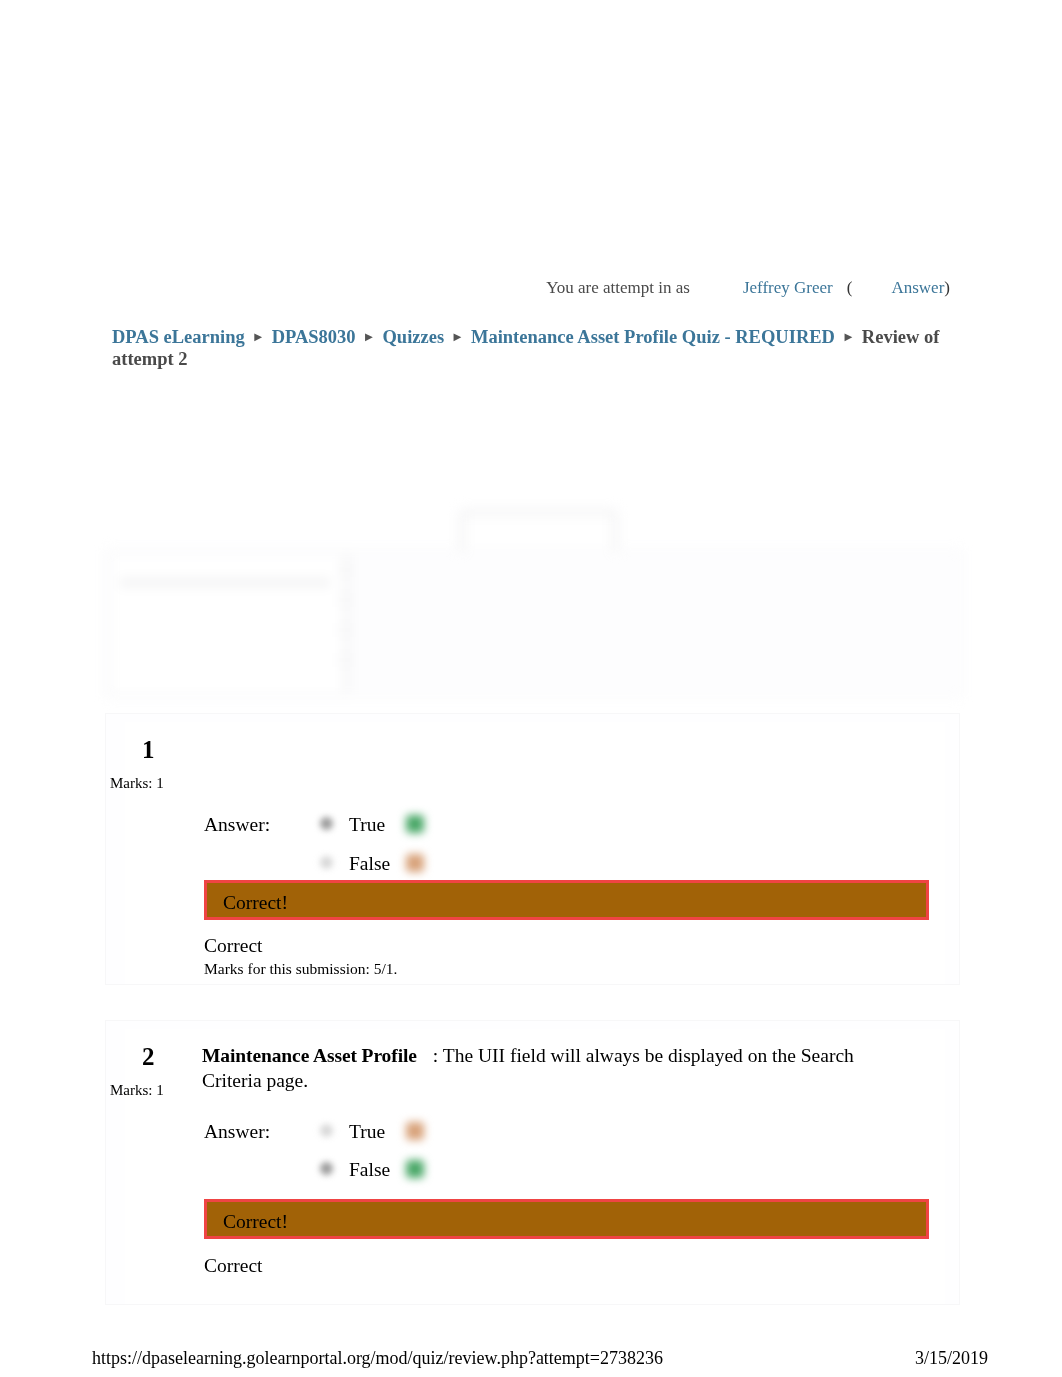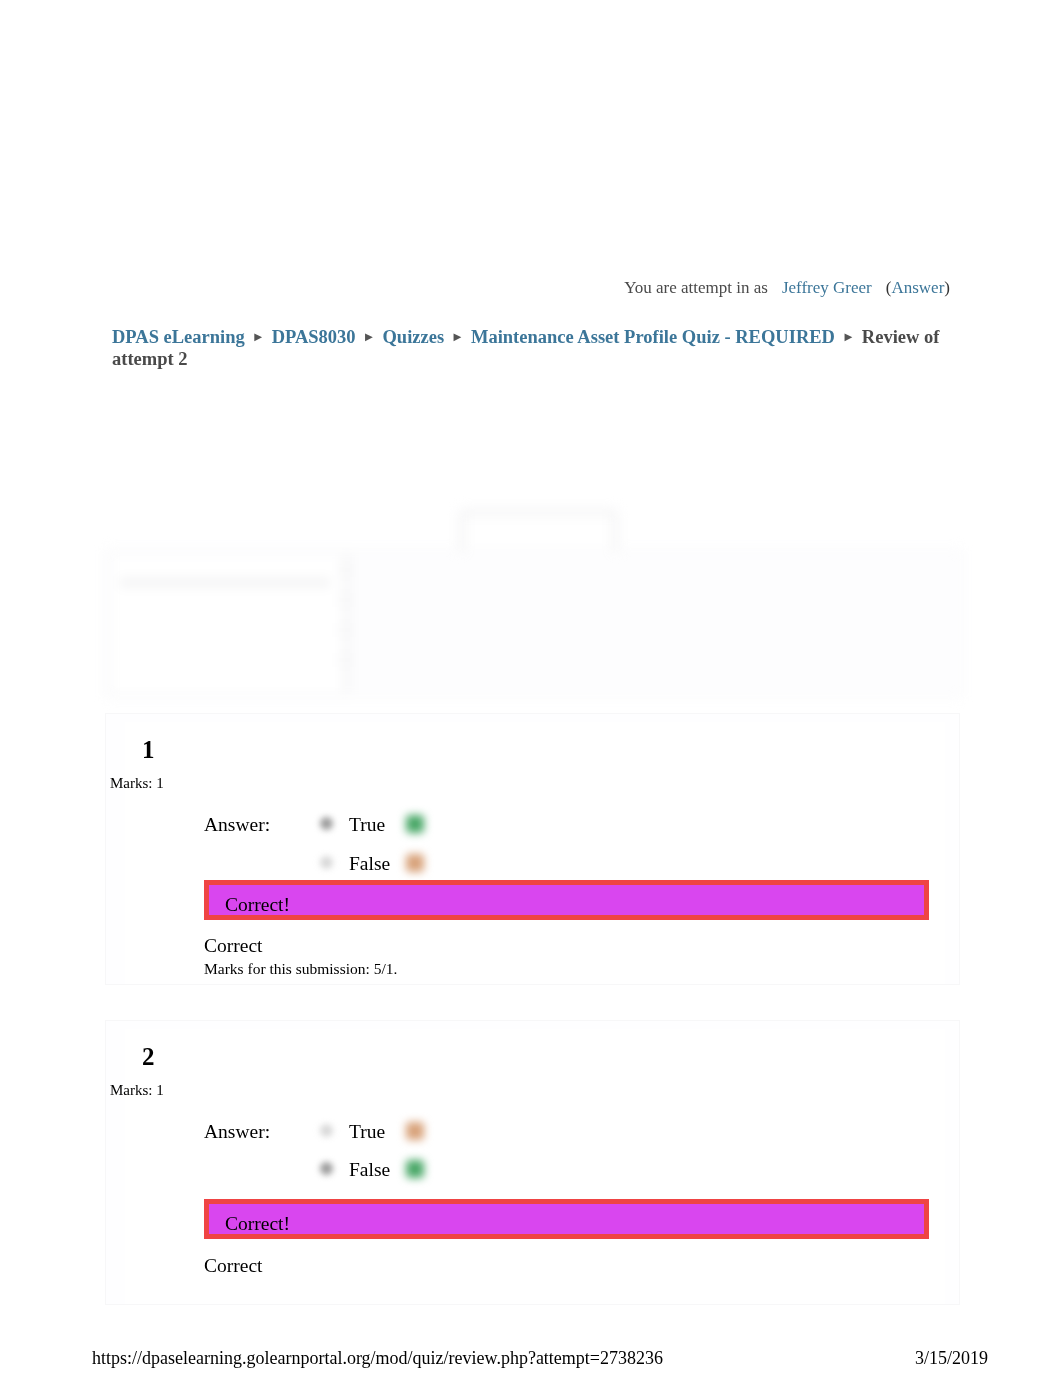--- a/index.html
+++ b/index.html
@@ -22,20 +22,21 @@
     top: 278px;
     right: 112px;
     font-size: 17px;
     color: #4a4a4a;
     white-space: nowrap;
   }
   .login-strip .user-link,
   .login-strip .logout-link {
     color: #3c7699;
     text-decoration: none;
+    margin-left: 39px;
   }
   .login-strip .sep { display: inline-block; width: 14px; }
   .login-strip .paren { color: #333333; }
 
   
   .breadcrumb {
     position: absolute;
     top: 326px;
     left: 112px;
     width: 840px;
@@ -213,22 +214,22 @@
     filter: blur(4.5px);
   }
   .mark-icon.correct { background: #4aa868; }
   .mark-icon.wrong { background: #d8a27a; }
 
   .feedback-box {
     position: absolute;
     left: 98px;
     width: 725px;
     height: 40px;
-    background: #d946ef;
-    border: 5px solid #ef4444;
+    background: #a16207;
+    border: 3px solid #ef4444;
     box-sizing: border-box;
   }
   .feedback-text {
     position: absolute;
     left: 16px;
     top: 7px;
     font-size: 19.5px;
     line-height: 26px;
   }
 
@@ -316,20 +317,23 @@
   <div class="verdict" style="top:220px;">Correct</div>
   <div class="submission-marks" style="top:245px;">Marks for this submission: 5/1.</div>
 </div>
 
 <div class="question-card q2">
   <div class="q-inner"></div>
 
   <div class="q-number">2</div>
   <div class="q-marks">Marks: 1</div>
 
+  <div class="q-text">
+    <span class="q-title">Maintenance Asset Profile</span><span class="q-gap"></span><span>: The UII field will always be displayed on the Search Criteria page.</span>
+  </div>
 
   <div class="answer-row" style="top:98px; width:400px; height:80px;">
     <div class="answer-label">Answer:</div>
 
     <div class="choice" style="top:0px;">
       <span class="radio"></span>
       <span class="choice-label">True</span>
       <span class="mark-icon wrong"></span>
     </div>
 

